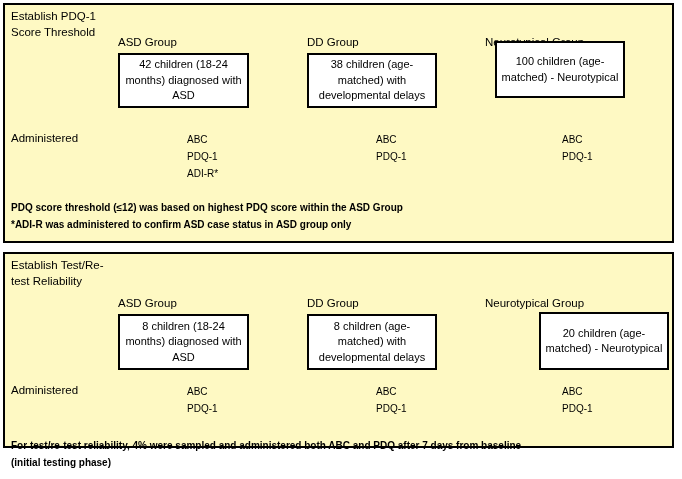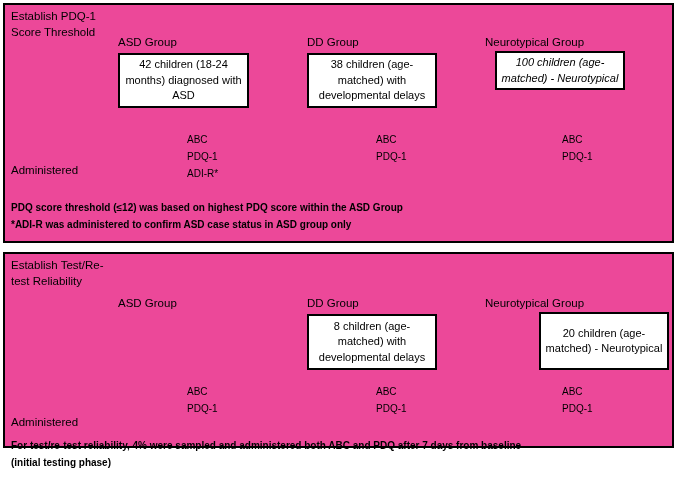--- a/index.html
+++ b/index.html
@@ -21,21 +21,21 @@
     overflow: hidden;
   }
 
   
   .panel {
     position: absolute;
     left: 3px;
     width: 671px;
     border: 2px solid #000000;
     box-sizing: border-box;
-    background: #ec4899;
+    background: #fef9c3;
   }
   #panel-top    { top: 3px;   height: 240px; }
   #panel-bottom { top: 252px; height: 196px; }
 
   .panel-inner {
     position: relative;
     width: 100%;
     height: 100%;
   }
 
@@ -74,21 +74,20 @@
     line-height: 15.5px;
     padding: 0 3px;
   }
 
   
   .administered-label {
     position: absolute;
     left: 6px;
     font-size: 11.5px;
     line-height: 14px;
-    margin-top: 32px;
   }
   .measure-list {
     position: absolute;
     font-size: 10px;
     line-height: 17px;
     text-align: left;
   }
   .measure-list div { white-space: nowrap; }
 
   
@@ -129,21 +128,21 @@
       <div class="group-label lbl-asd" style="top:30px;">ASD Group</div>
       <div class="group-label lbl-dd" style="top:30px;">DD Group</div>
       <div class="group-label lbl-nt" style="top:30px;">Neurotypical Group</div>
 
       <div class="group-box col-asd" style="top:48px; height:55px;">
         <span class="group-box-text">42 children (18-24 months) diagnosed with ASD</span>
       </div>
       <div class="group-box col-dd" style="top:48px; height:55px;">
         <span class="group-box-text">38 children (age-matched) with developmental delays</span>
       </div>
-      <div class="group-box col-nt" style="top:46px; height:39px;font-style:italic;">
+      <div class="group-box col-nt" style="top:36px; height:57px;">
         <span class="group-box-text">100 children (age-matched) - Neurotypical</span>
       </div>
 
       <div class="administered-label" style="top:126px;">Administered</div>
 
       <div class="measure-list meas-asd" style="top:126px;">
         <div>ABC</div>
         <div>PDQ-1</div>
         <div>ADI-R*</div>
       </div>
@@ -167,20 +166,23 @@
   <section class="panel" id="panel-bottom">
     <div class="panel-inner">
 
       <div class="phase-title">Establish Test/Re-
 test Reliability</div>
 
       <div class="group-label lbl-asd" style="top:42px;">ASD Group</div>
       <div class="group-label lbl-dd" style="top:42px;">DD Group</div>
       <div class="group-label lbl-nt" style="top:42px;">Neurotypical Group</div>
 
+      <div class="group-box col-asd" style="top:60px; height:56px;">
+        <span class="group-box-text">8 children (18-24 months) diagnosed with ASD</span>
+      </div>
       <div class="group-box col-dd" style="top:60px; height:56px;">
         <span class="group-box-text">8 children (age-matched) with developmental delays</span>
       </div>
       <div class="group-box col-nt" style="top:58px; height:58px;margin-left:44px;">
         <span class="group-box-text">20 children (age-matched) - Neurotypical</span>
       </div>
 
       <div class="administered-label" style="top:129px;">Administered</div>
 
       <div class="measure-list meas-asd" style="top:129px;">

